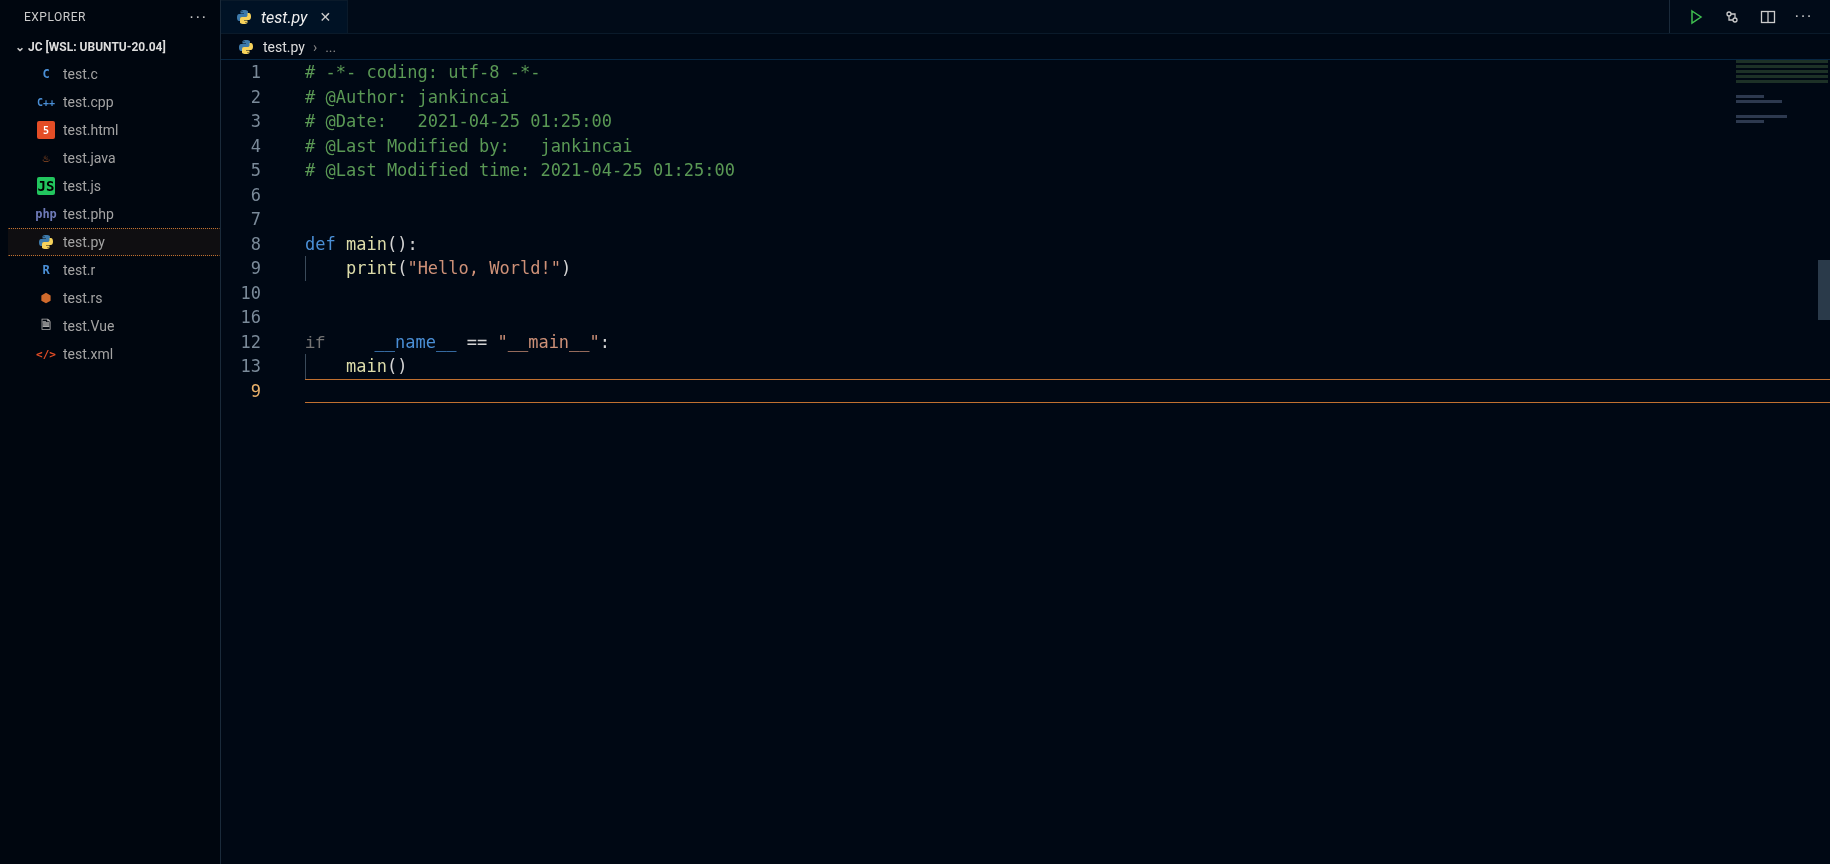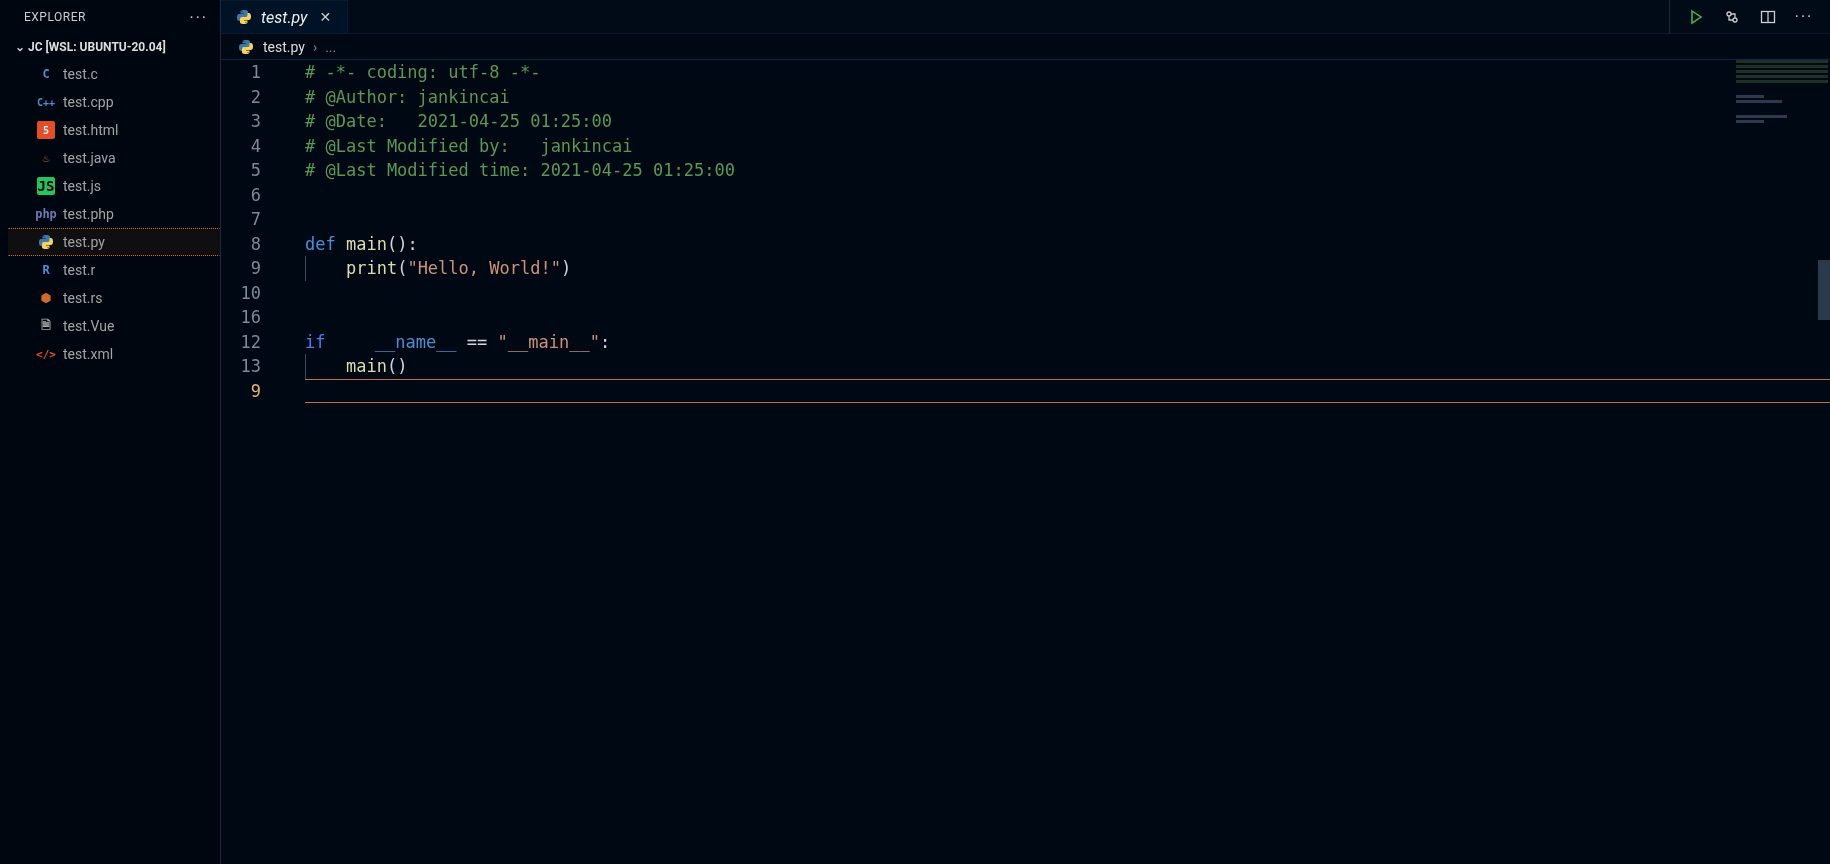--- a/index.html
+++ b/index.html
@@ -147,21 +147,21 @@
   border-top:1px solid #c07030;
   border-bottom:1px solid #c07030;
 }
 .indent-guide {
   position:absolute;
   left:0; top:0; bottom:0;
   width:1px;
   background:#3a4a5a;
 }
 .tok-comment { color:#5a9955; }
-.tok-keyword { color:#3b82f6; }
+.tok-keyword { color:#737373;font-family:Liberation Mono, monospace; }
 .tok-keyword2 { color:#4a8fd6; }
 .tok-func { color:#dcdcaa; }
 .tok-str { color:#ce9178; }
 .tok-default { color:#d4d4d4; }
 .tok-dunder { color:#4a8fd6;margin-left:39px; }
 
 .minimap {
   position:absolute;
   top:60px; right:2px;
   width:92px; height:80px;

